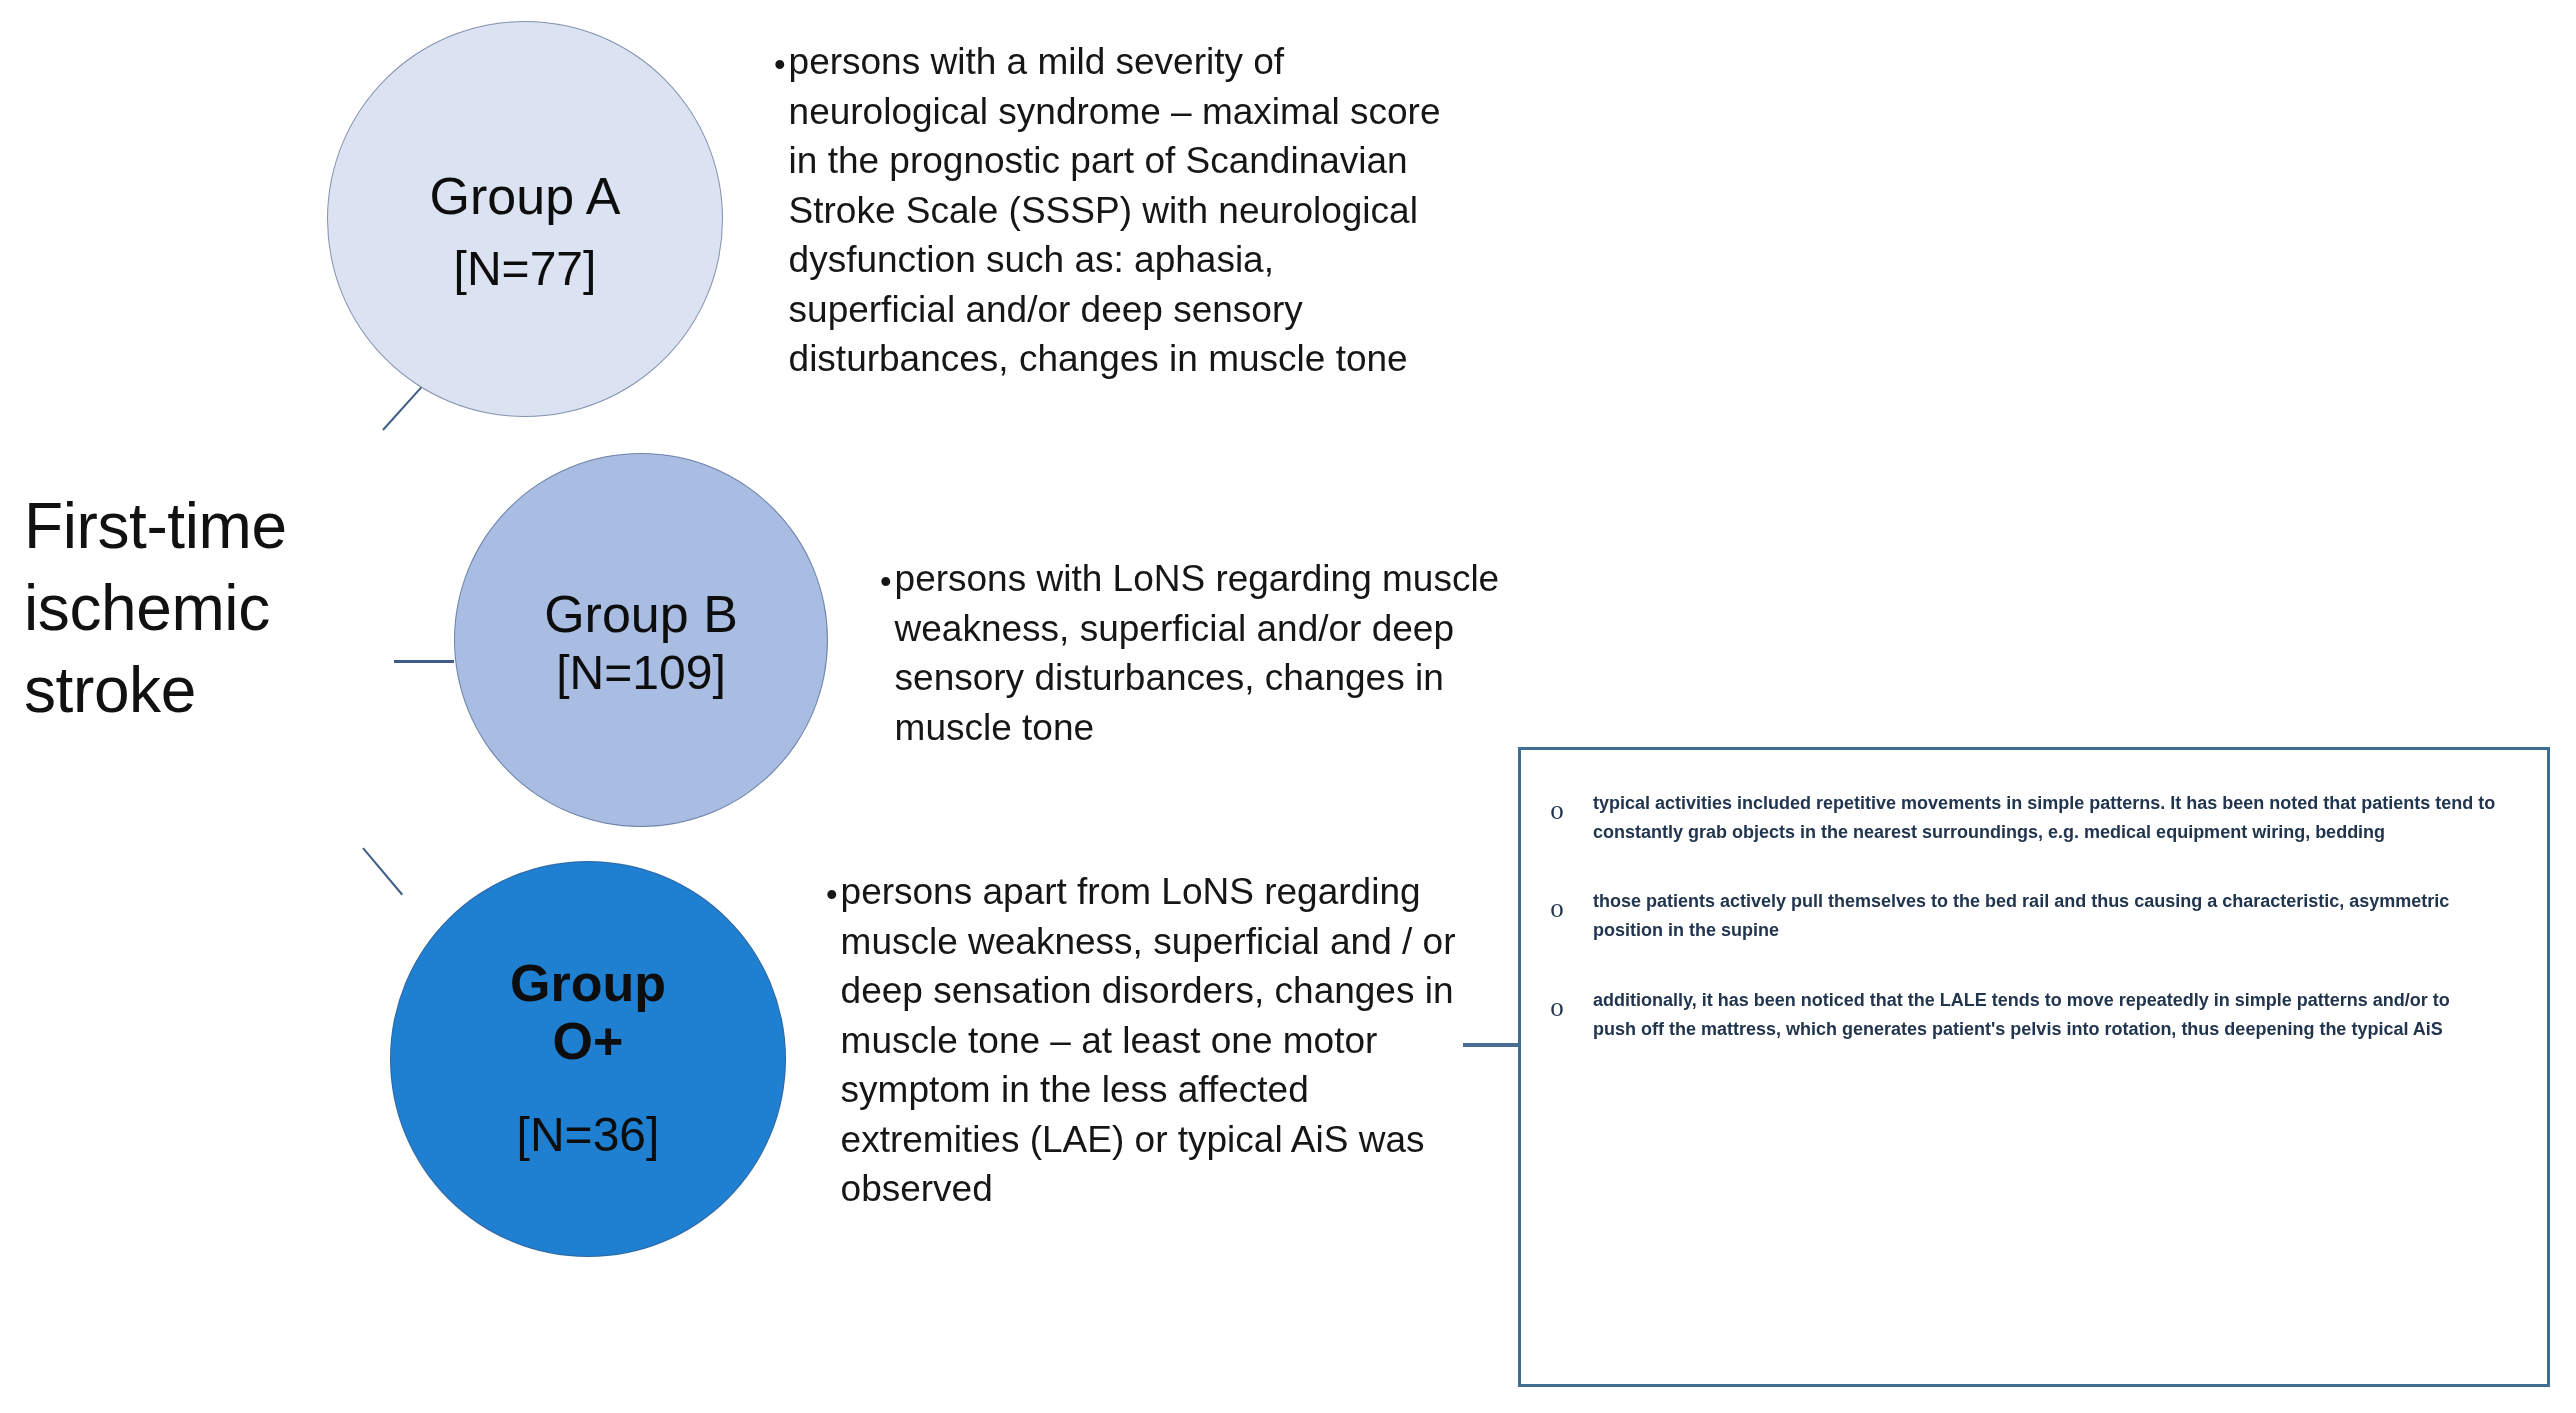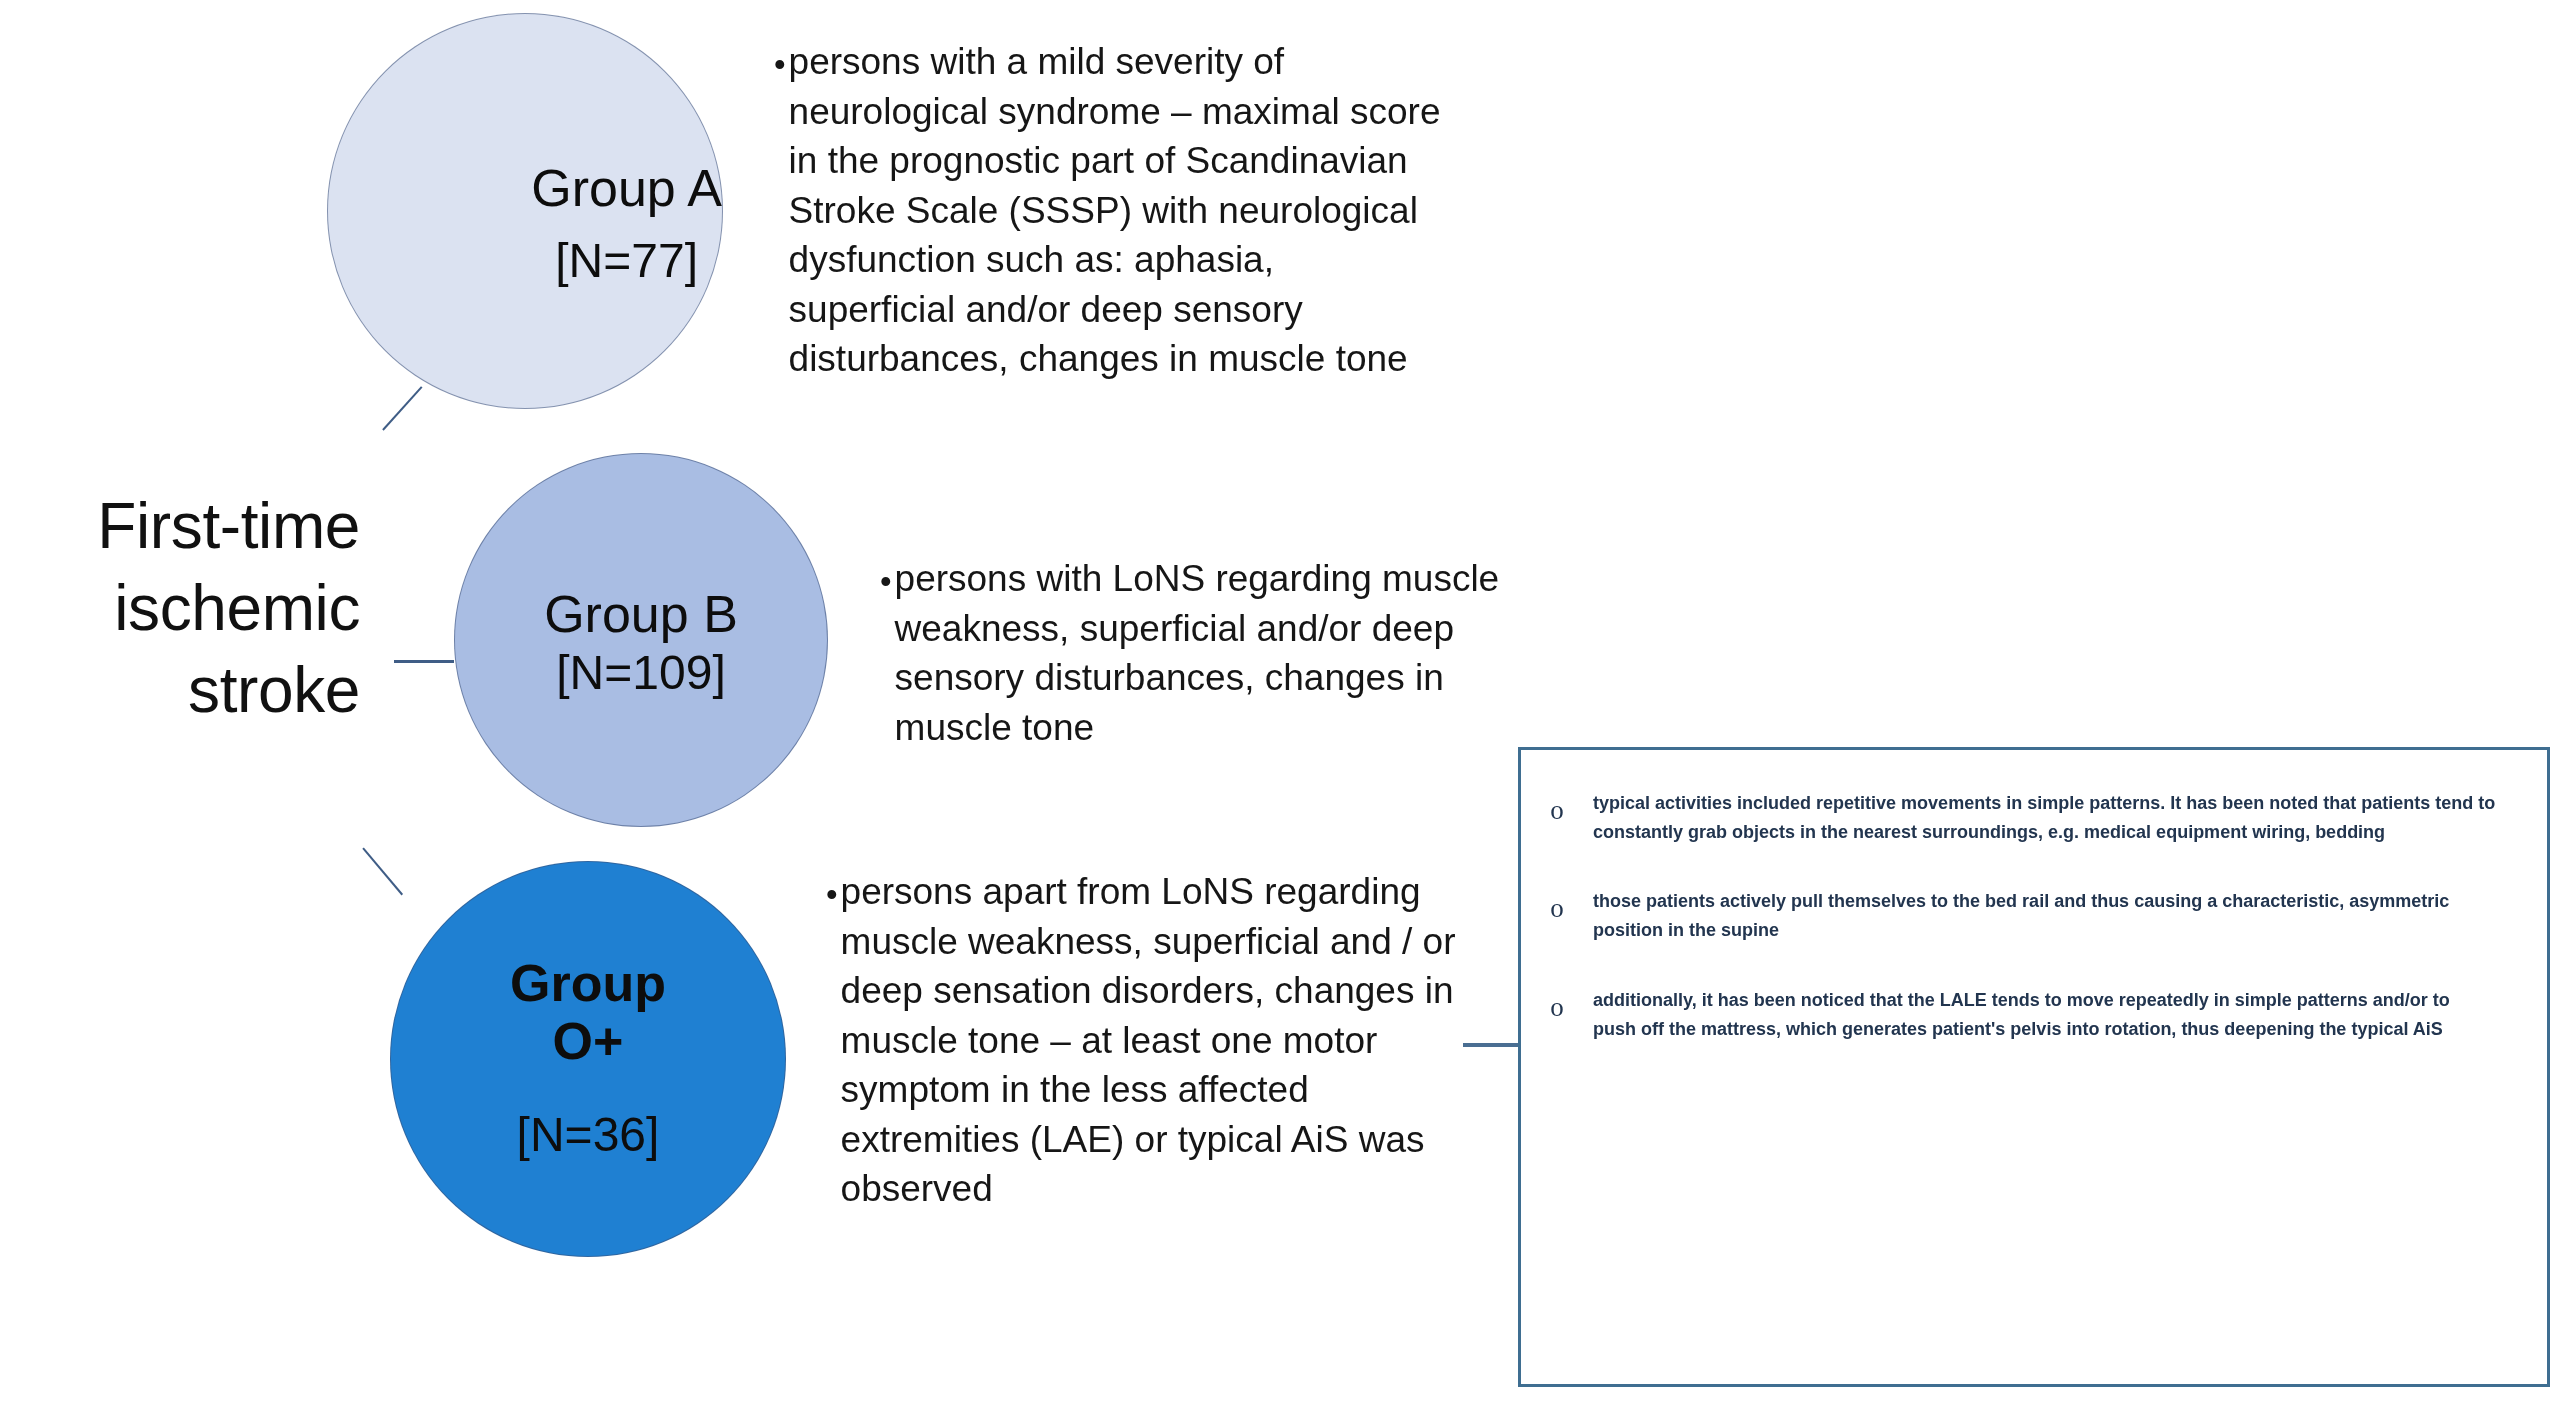--- a/index.html
+++ b/index.html
@@ -11,23 +11,23 @@
     width: 2576px; height: 1414px;
     position: relative;
     overflow: hidden;
     font-family: "Liberation Sans", sans-serif;
     color: #111111;
   }
 
   
   #root-label {
     position: absolute;
-    left: 9px; top: 486px;
+    left: 24px; top: 486px;
     width: 351px;
-    text-align: right;
+    text-align: left;
     font-size: 64px;
     line-height: 1.28;
     font-weight: 400;
     color: #111111;
     letter-spacing: -0.4px;
   }
   #root-label .rl-line { display: block; white-space: nowrap; }
 
   
   .circle {
@@ -38,24 +38,23 @@
     align-items: center;
     justify-content: center;
     text-align: center;
     color: #0d0d0d;
     border: 1.5px solid rgba(60,80,120,0.55);
   }
   .circle .c-name   { display:block; font-size: 52px; line-height: 1.18; white-space: nowrap; }
   .circle .c-count  { display:block; font-size: 48px; line-height: 1.18; white-space: nowrap; }
 
   #circle-a {
-    left: 327px; top: 13px;
+    left: 327px; top: 21px;
     width: 396px; height: 396px;
     background: #dbe2f1;
-    align-items: flex-end;
   }
   #circle-a .c-inner { transform: translateY(13.4px); }
   #circle-a .c-count { margin-top: 13.4px; }
 
   #circle-b {
     left: 454px; top: 453px;
     width: 374px; height: 374px;
     background: #a9bde3;
   }
   #circle-b .c-inner { transform: translateY(3px); }

